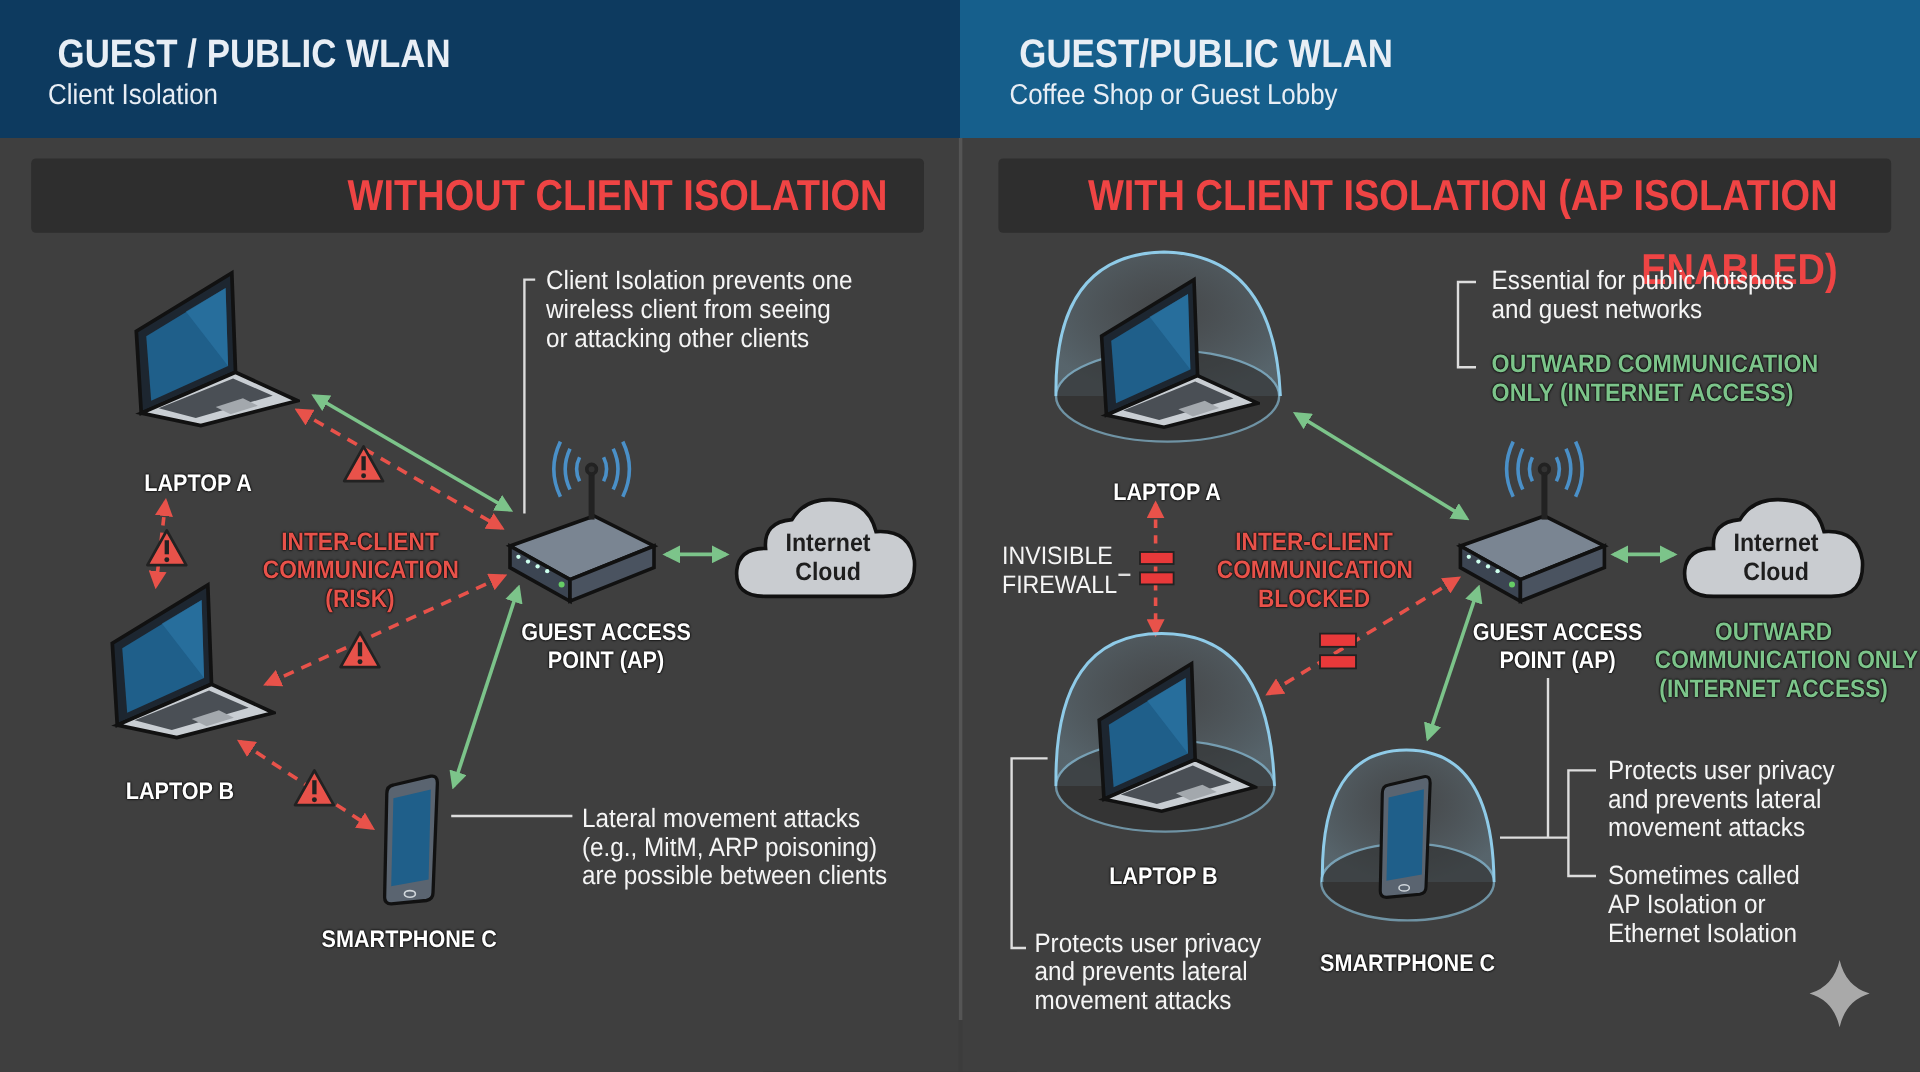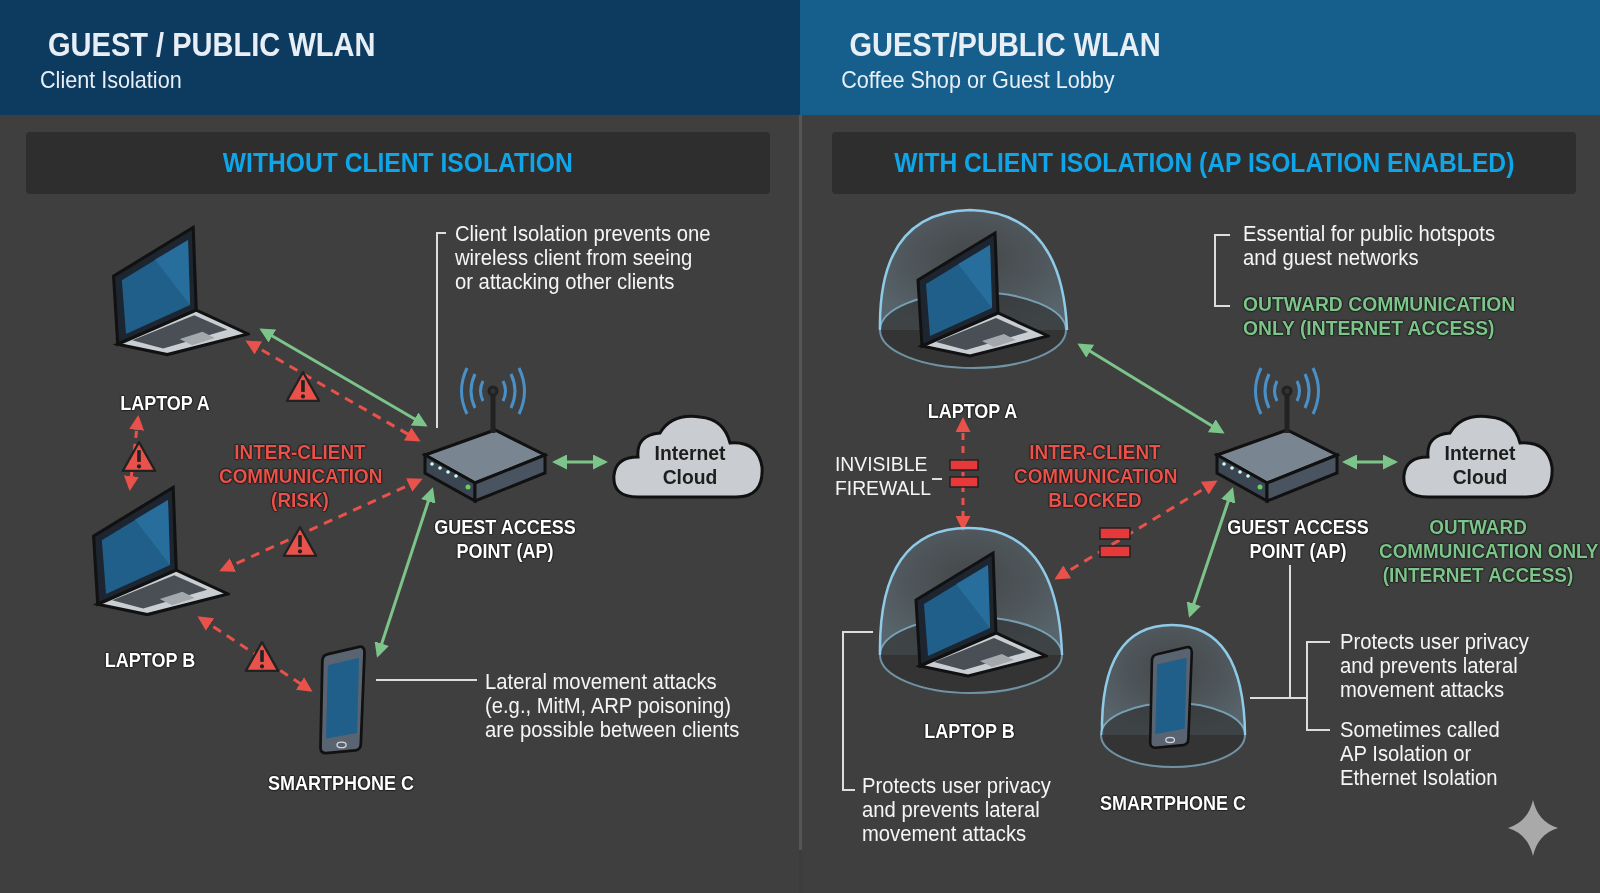--- a/index.html
+++ b/index.html
@@ -9,21 +9,21 @@
   .hdr.left { left:0; width:800px; background:#0d3a5f; }
   .hdr.right { left:800px; width:800px; background:#165f8c;padding-left:24px; }
   .hdr .t { position:absolute; top:26px; left:0; right:0; font-size:33px; font-weight:bold; color:#e8eef5;
             letter-spacing:0px; transform:scaleX(0.88); }
   .hdr .s { position:absolute; top:66px; left:0; right:0; font-size:24px; color:#e8eef5; transform:scaleX(0.9); }
   .panel { position:absolute; top:115px; height:778px; background:#3f3f3f; }
   .panel.left { left:0; width:799px; }
   .panel.right { left:802px; width:798px; }
   .divider { position:absolute; left:799px; top:115px; width:3px; height:735px; background:#555; }
   .sec { position:absolute; top:132px; height:62px; background:#2e2e2e; border-radius:4px;
-         text-align:center; line-height:62px; font-size:28px; font-weight:bold; color:#0ea5e9; }
+         text-align:right; line-height:62px; font-size:36px; font-weight:bold; color:#ef4444; }
   .sec span { display:inline-block; transform:scaleX(0.88); }
   svg.diagram { position:absolute; left:0; top:0; width:1600px; height:893px; }
   .lbl { position:absolute; font-weight:bold; color:#fff; font-size:20px; text-align:center;
          text-shadow:0 0 2px #000, 0 0 2px #000; transform:scaleX(0.9); white-space:nowrap; }
   .note { position:absolute; color:#f5f5f5; font-size:22px; line-height:24px; transform-origin:left top;
           transform:scaleX(0.92); white-space:nowrap; }
   .red { color:#e8524a; font-weight:bold; text-shadow:0 0 2px #000,0 0 2px #000; font-size:21px; line-height:24px; }
   .green { color:#7cc48a; font-weight:bold; text-shadow:0 0 2px #000,0 0 2px #000; font-size:21px; line-height:24px; }
   .cloudtxt { position:absolute; color:#1e1e1e; font-weight:bold; font-size:21px; line-height:24px; text-align:center; transform:scaleX(0.92); }
 </style>

